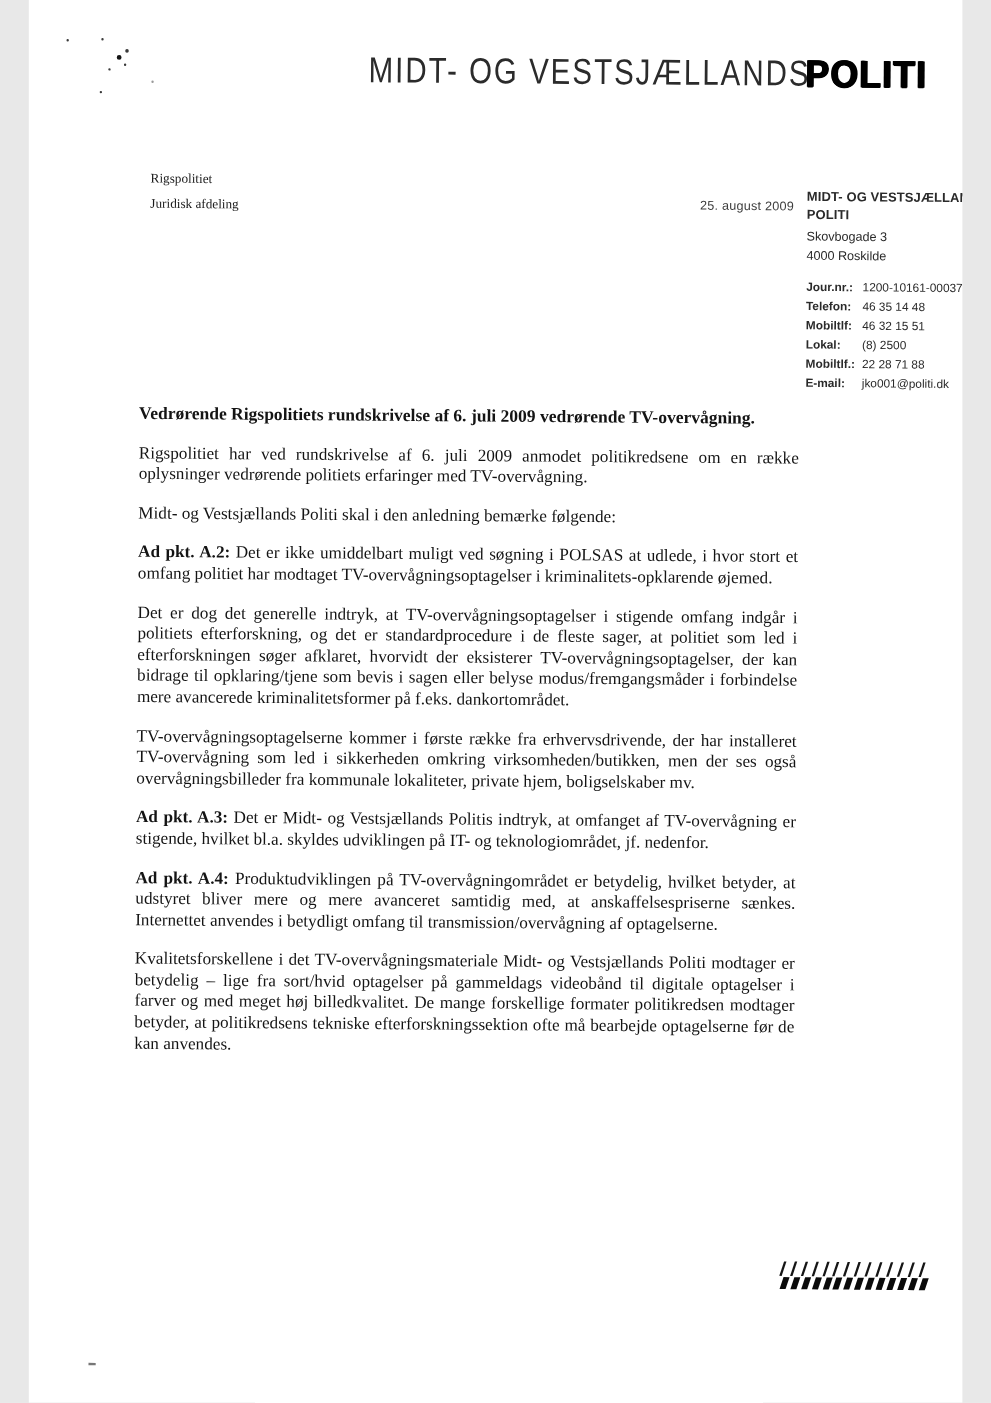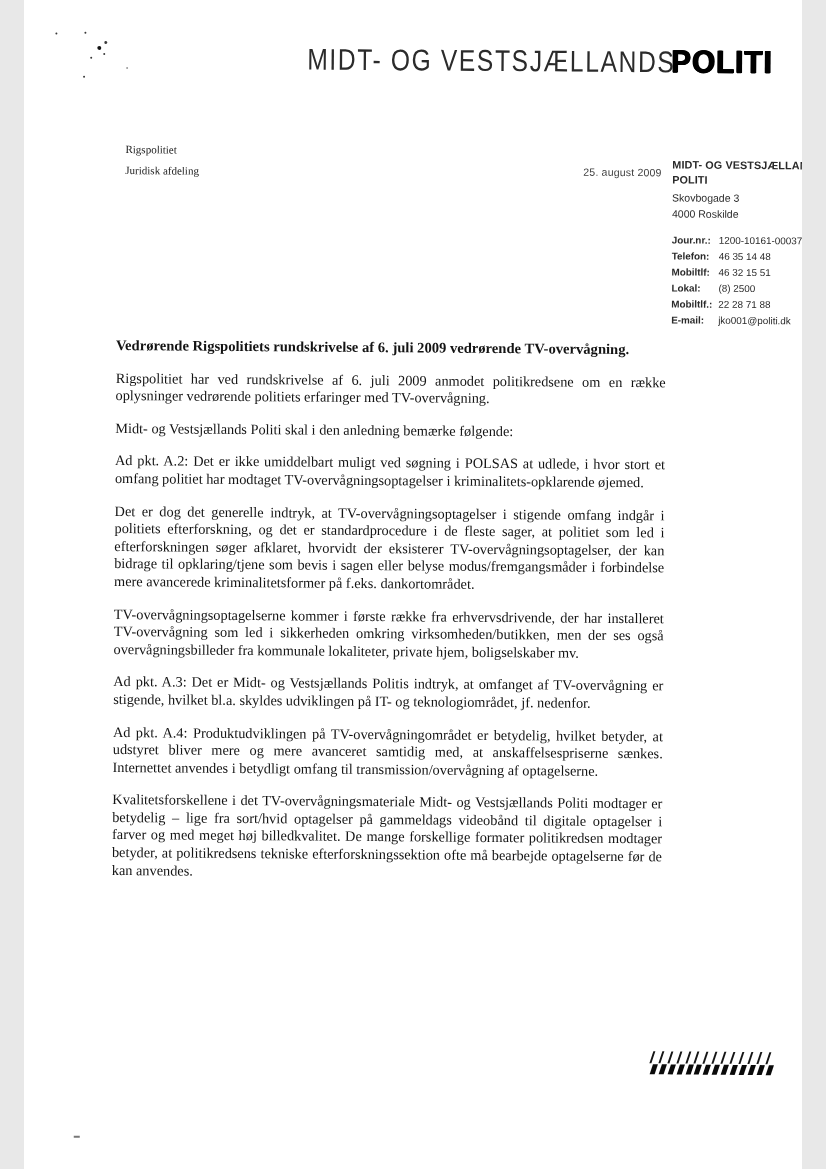--- a/index.html
+++ b/index.html
@@ -54,21 +54,21 @@
   .contact-value{flex:1;}
 
   
   .body{
     position:absolute;left:92px;top:337px;width:550px;
     font-size:14.3px;line-height:17.6px;
     text-align:justify;color:#141414;
   }
   .subject{font-size:14.6px;font-weight:700;margin:0 0 15px 0;}
   .para{margin:0 0 15px 0;}
-  .lead{font-weight:400;}
+  .lead{font-weight:700;}
 
   
   .hatch{position:absolute;left:633px;top:1047px;}
   .hatch-row{display:flex;}
   .hatch-thin{gap:7.1px;margin-bottom:1px;}
   .hatch-thin i{display:block;width:1.8px;height:12px;background:#151515;transform:skewX(-18deg);}
   .hatch-thick{gap:4.1px;}
   .hatch-thick i{display:block;width:4.8px;height:10px;background:#0a0a0a;transform:skewX(-18deg);}
 
   

